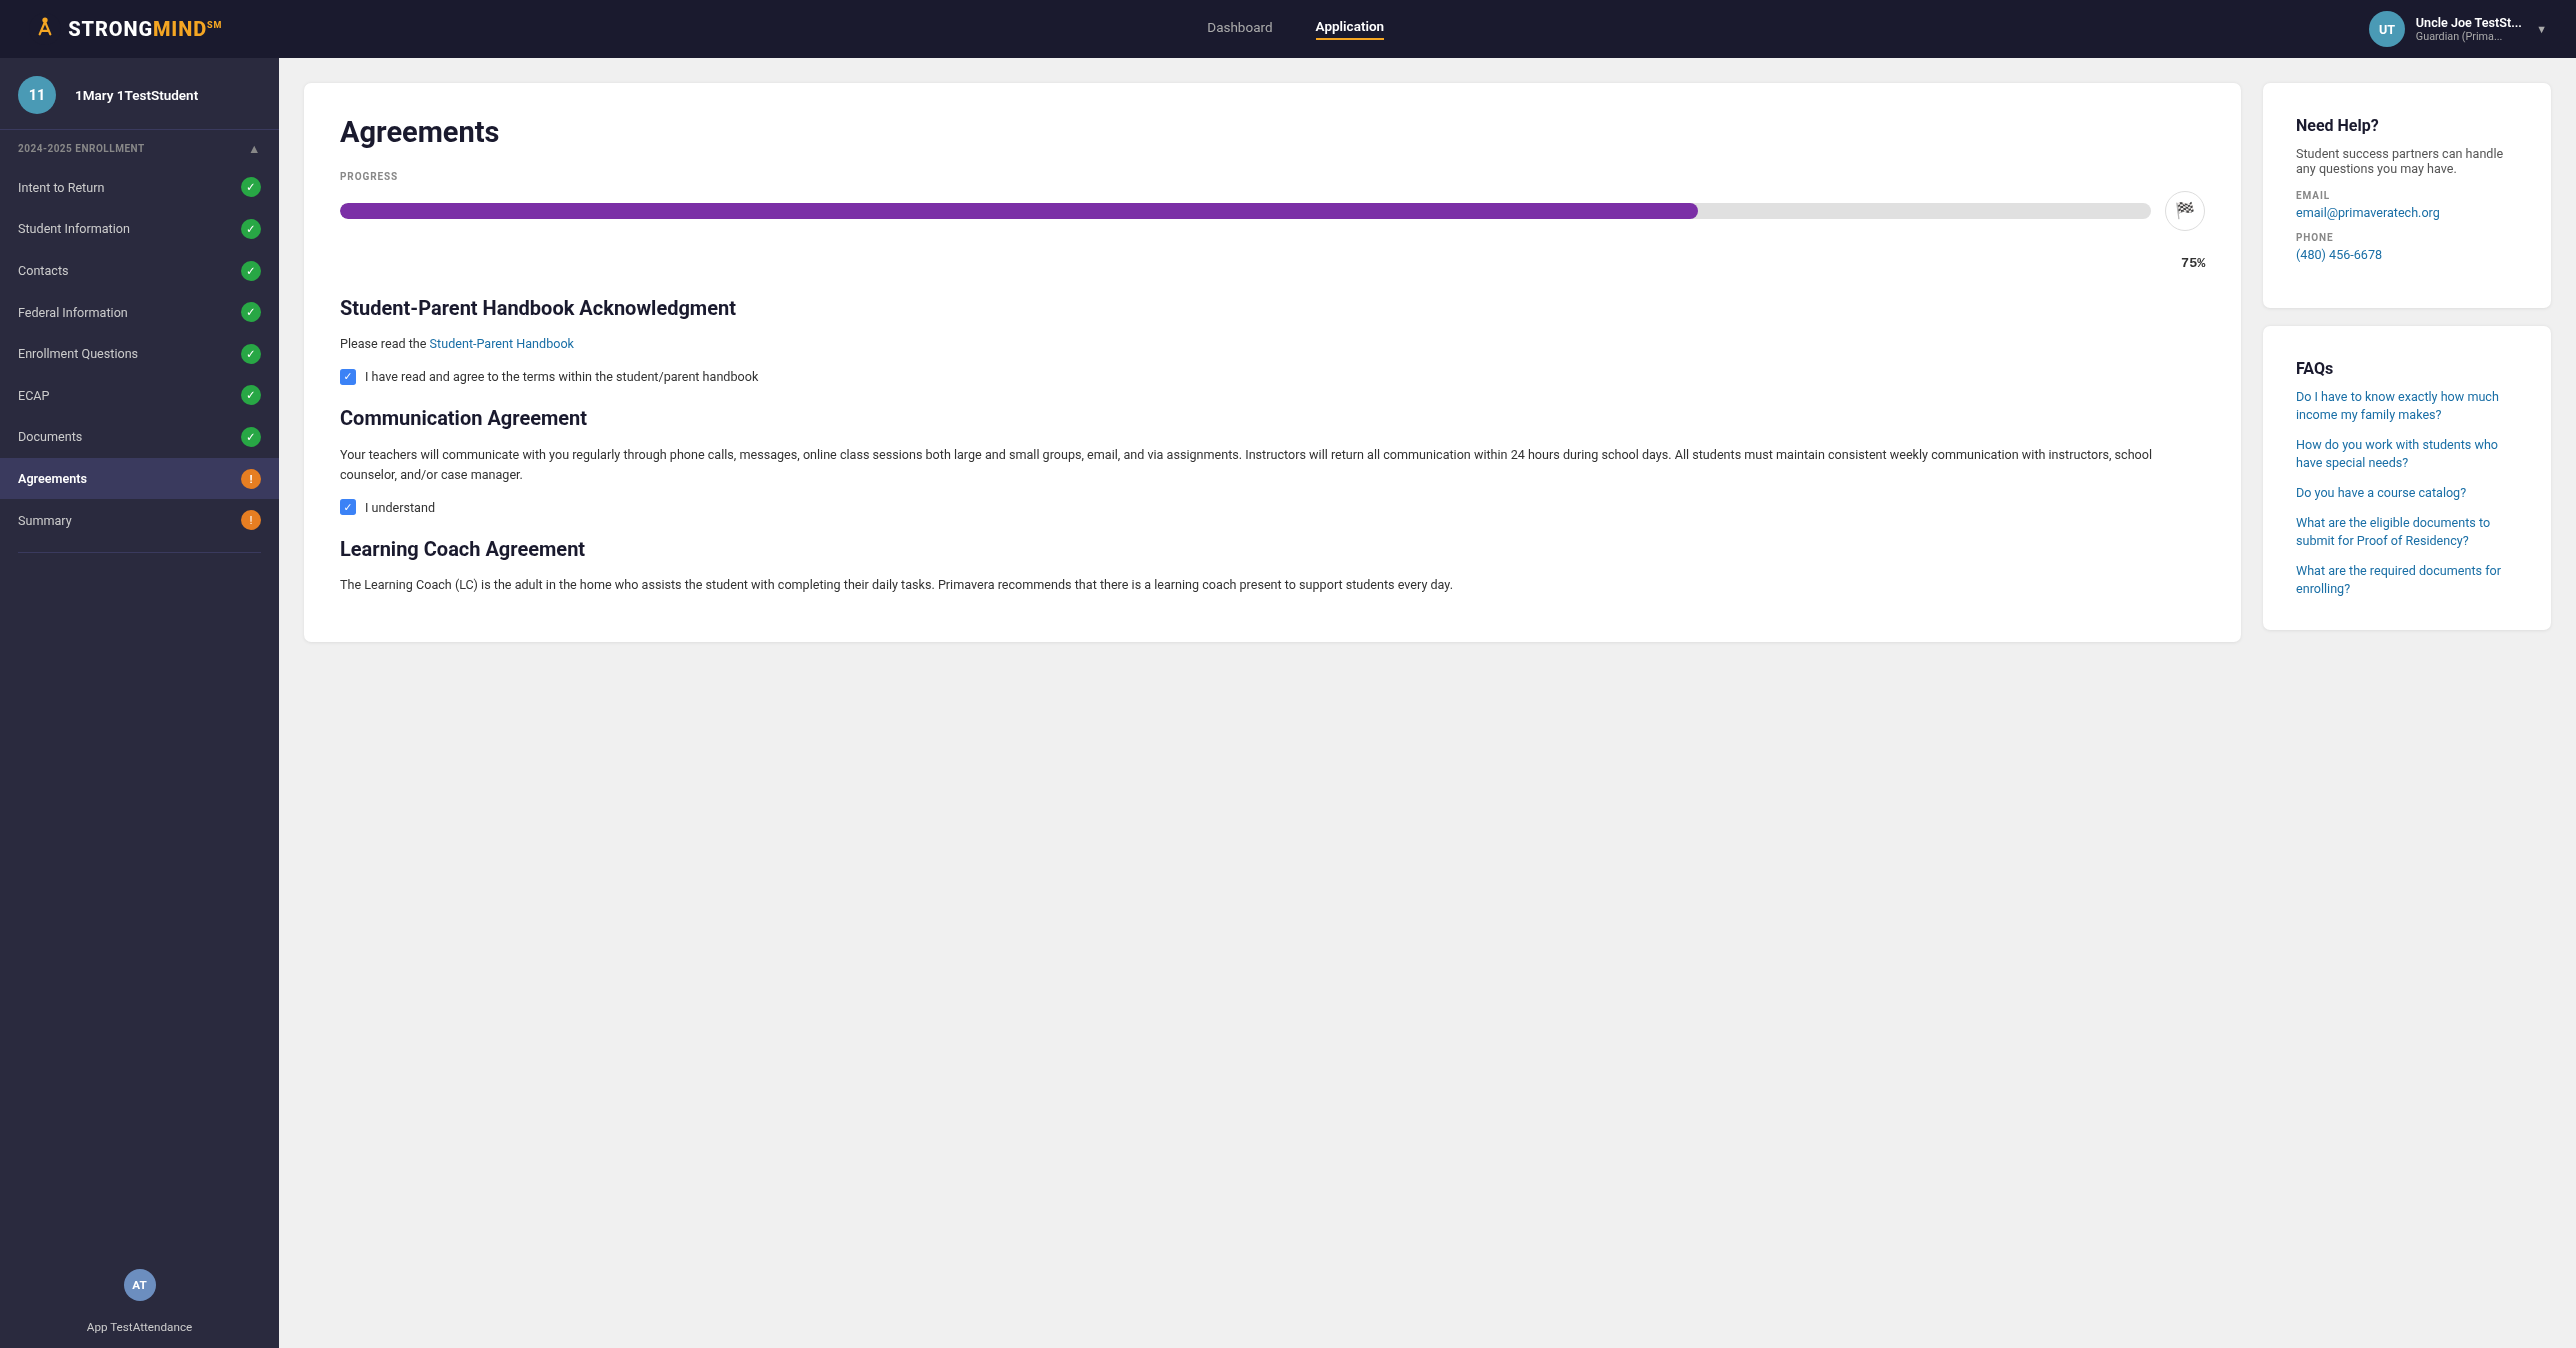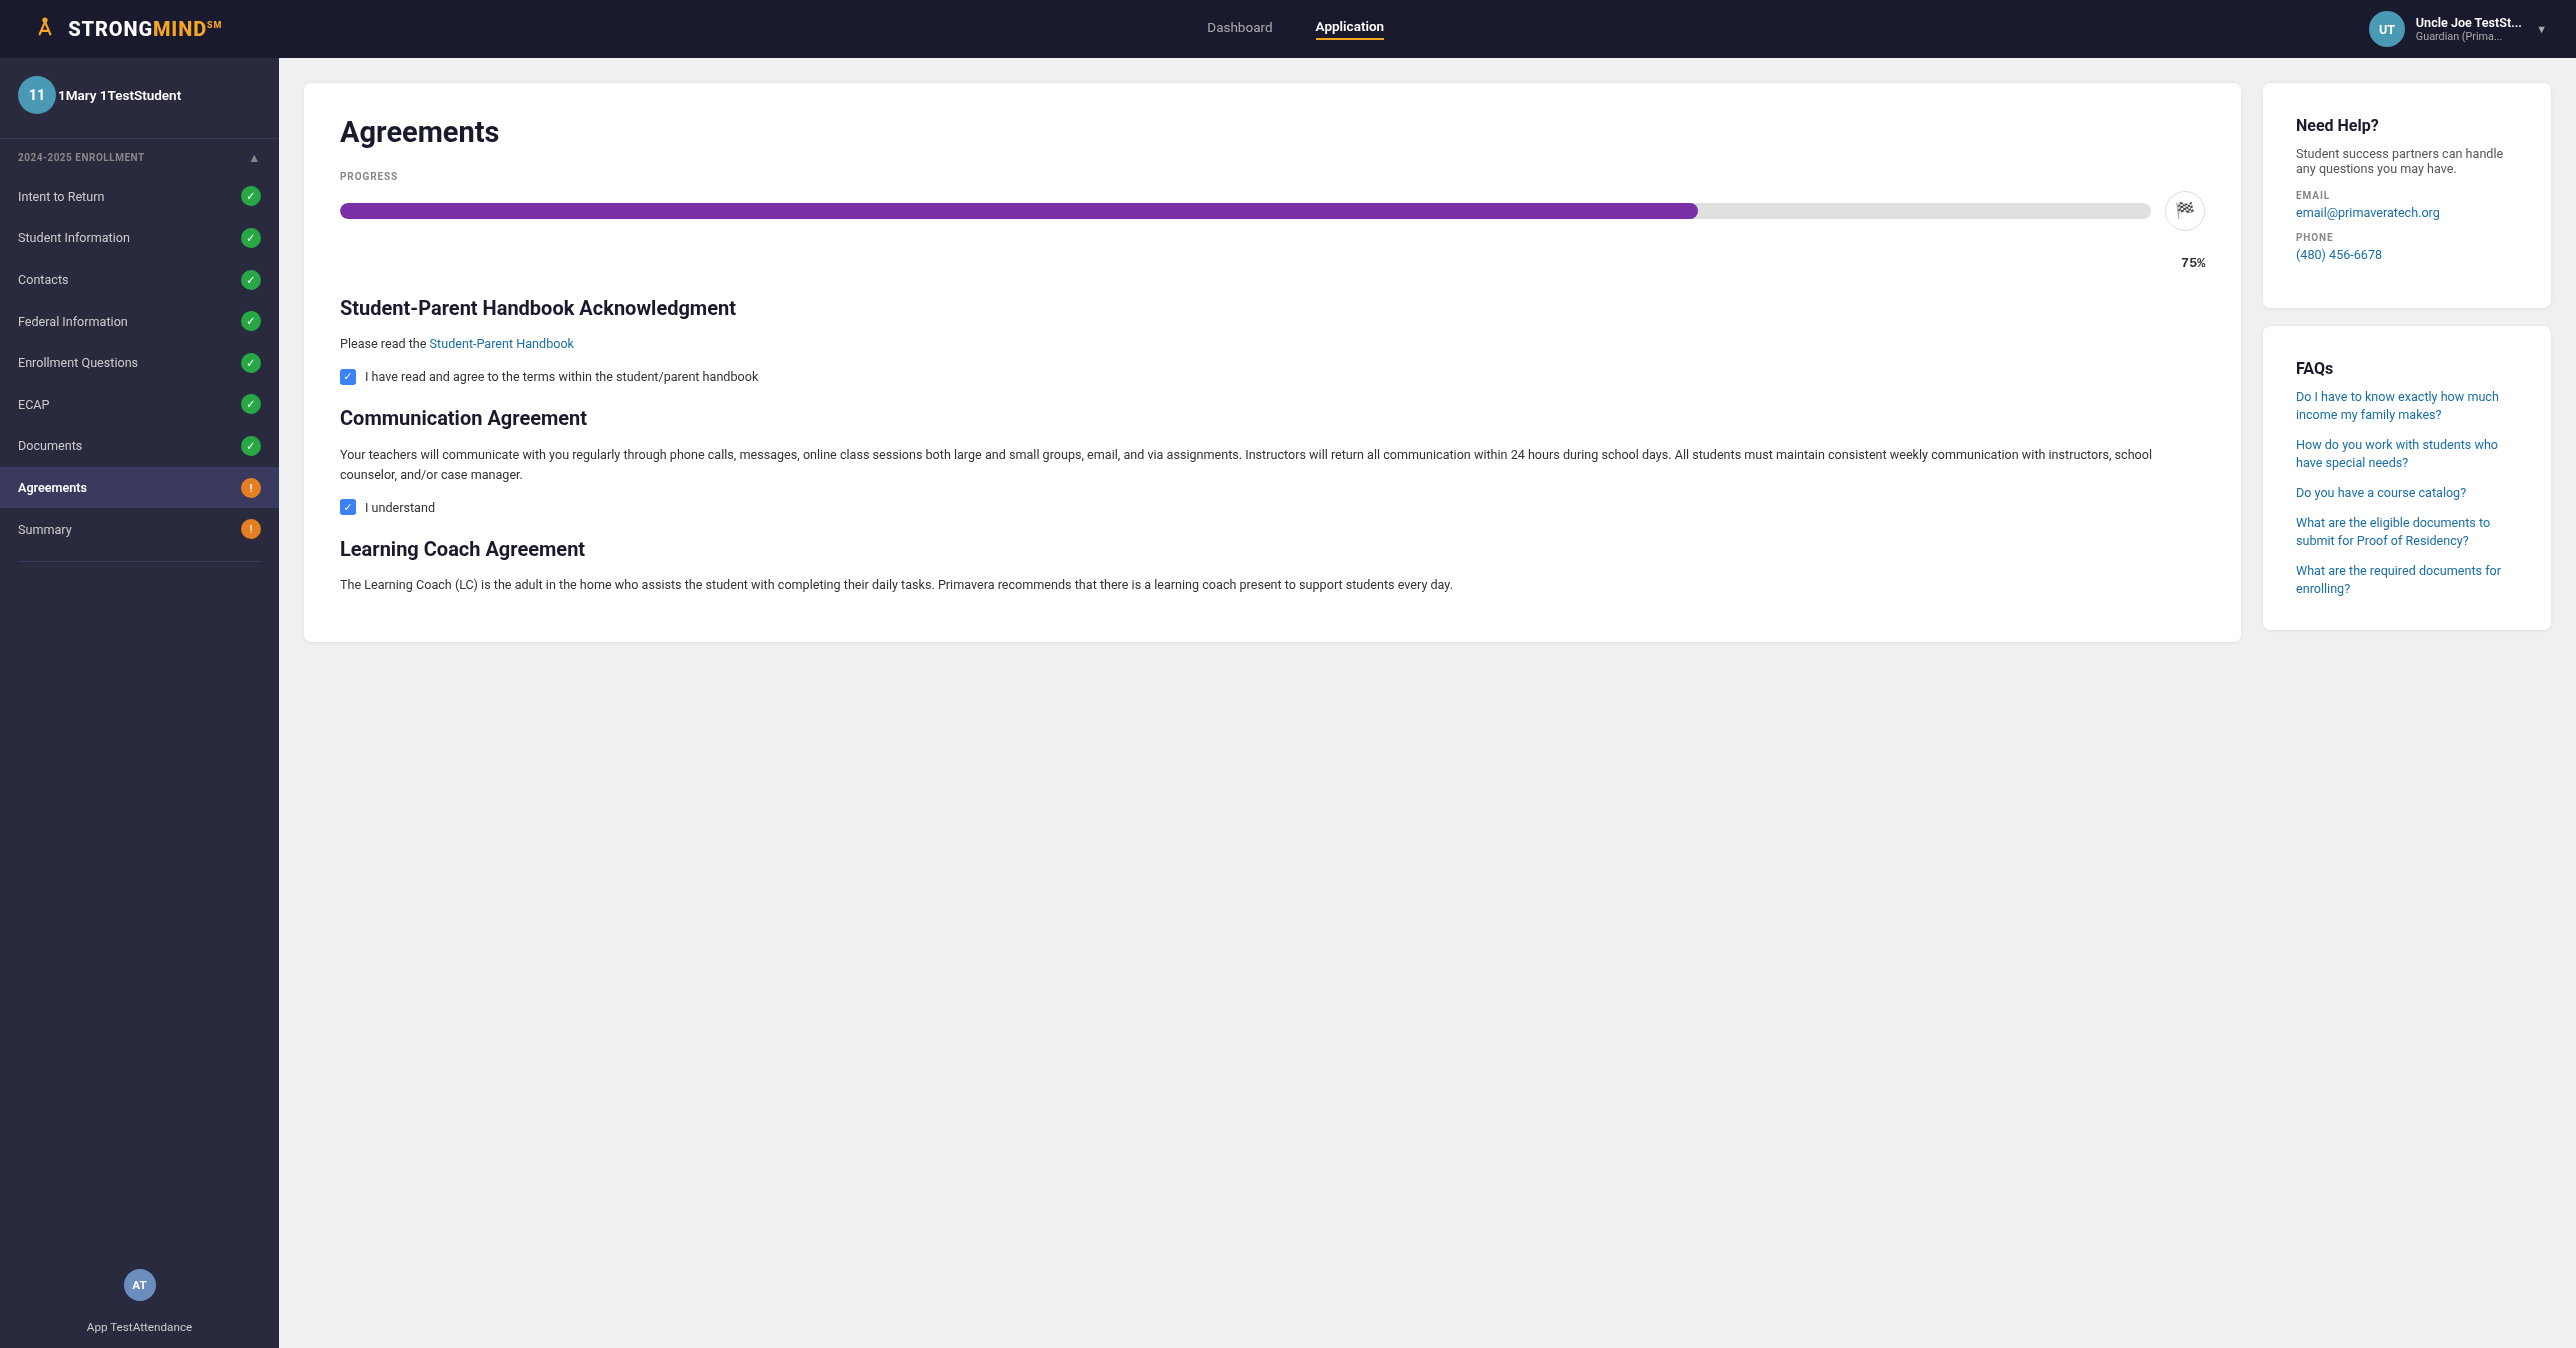--- a/index.html
+++ b/index.html
@@ -89,24 +89,24 @@
       min-height: calc(100vh - 58px);
       position: fixed;
       top: 58px;
       left: 0;
       bottom: 0;
       overflow-y: auto;
       display: flex;
       flex-direction: column;
     }
     .student-header {
-      padding: 18px 18px 24px 18px;
-      display: flex;
-      align-items: center;
-      gap: 2px;
+      padding: 18px 18px 15px 18px;
+      display: flex;
+      align-items: center;
+      gap: 19px;
       border-bottom: 0.9px solid #3a3a5e;
     }
     .student-badge {
       background: #4a9ab5;
       color: white;
       width: 38px;
       height: 38px;
       border-radius: 50%;
       display: flex;
       align-items: center;

